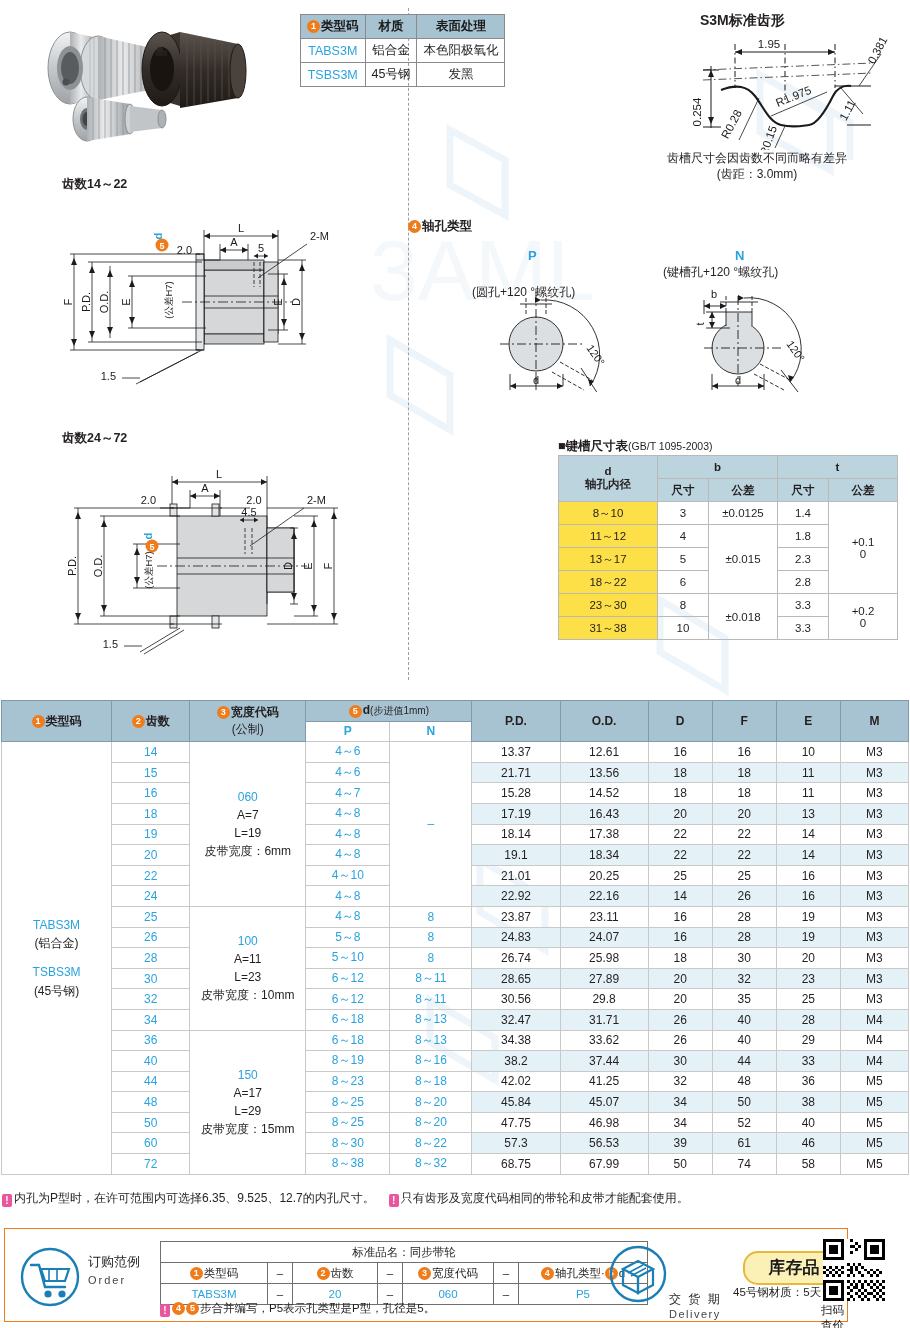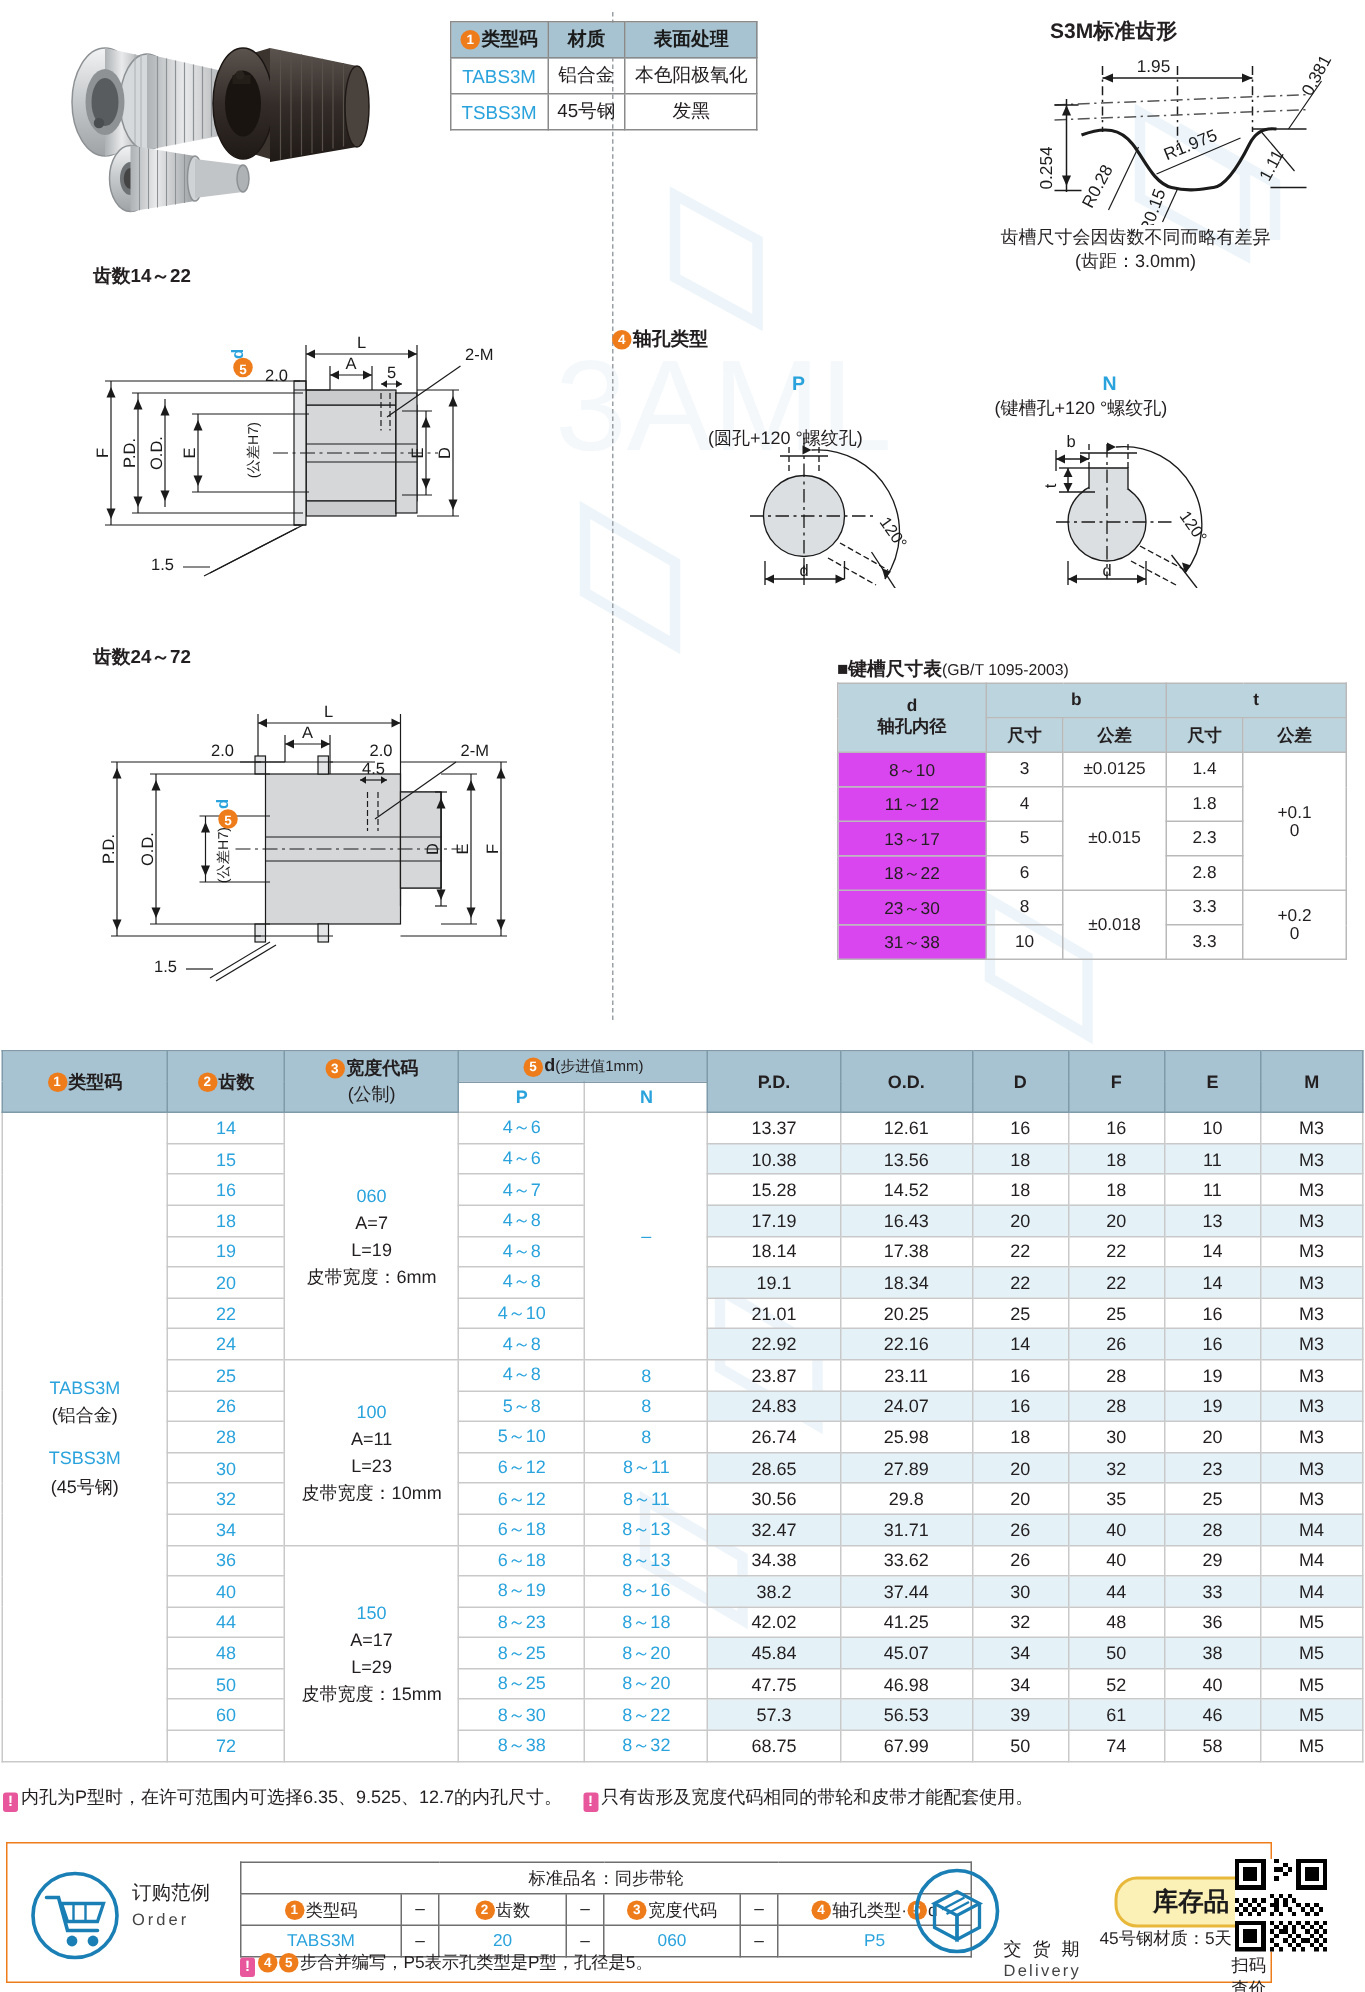--- a/index.html
+++ b/index.html
@@ -52,21 +52,21 @@
   .sh-letter{position:absolute;font-size:13px;font-weight:bold;color:#2aa3dd;}
   .sh-sub{position:absolute;font-size:12px;}
 
   
   .kw-title{position:absolute;left:558px;top:438px;font-size:12.5px;font-weight:bold;}
   .kw-title small{font-size:10.5px;font-weight:normal;}
   .kw-tbl{position:absolute;left:558px;top:455px;border-collapse:collapse;font-size:11.5px;}
   .kw-tbl td{border:1px solid #b9b9b9;text-align:center;height:20px;font-weight:normal;}
   .kw-tbl .hd{background:#bcd4de;font-weight:bold;}
   .kw-tbl .hd2{background:#bcd4de;font-weight:bold;}
-  .kw-tbl .alt{background:#d946ef;}
+  .kw-tbl .alt{background:#fde047;}
 
   
   .main-wrap{position:absolute;left:0;top:700px;width:910px;}
   table.main{border-collapse:collapse;width:908px;margin-left:1px;font-size:12px;}
   table.main td{border:1px solid #c9c9c9;text-align:center;height:19.6px;padding:0;}
   table.main .hdr{background:#a7c3d1;font-weight:bold;border:1px solid #7f9aa8;}
   table.main .hdr-sub{background:#ffffff;color:#2aa3dd;font-weight:bold;border:1px solid #c9c9c9;}
   table.main .cyan{color:#2aa3dd;}
   table.main .stripe{background:#e4f1f7;}
 
@@ -659,21 +659,21 @@
         <td>13.37</td>
         <td>12.61</td>
         <td>16</td>
         <td>16</td>
         <td>10</td>
         <td>M3</td>
       </tr>
       <tr>
         <td class="cyan">15</td>
         <td class="cyan">4～6</td>
-        <td class="stripe">10.38</td>
+        <td class="stripe">21.71</td>
         <td class="stripe">13.56</td>
         <td class="stripe">18</td>
         <td class="stripe">18</td>
         <td class="stripe">11</td>
         <td class="stripe">M3</td>
       </tr>
       <tr>
         <td class="cyan">16</td>
         <td class="cyan">4～7</td>
         <td>15.28</td>

